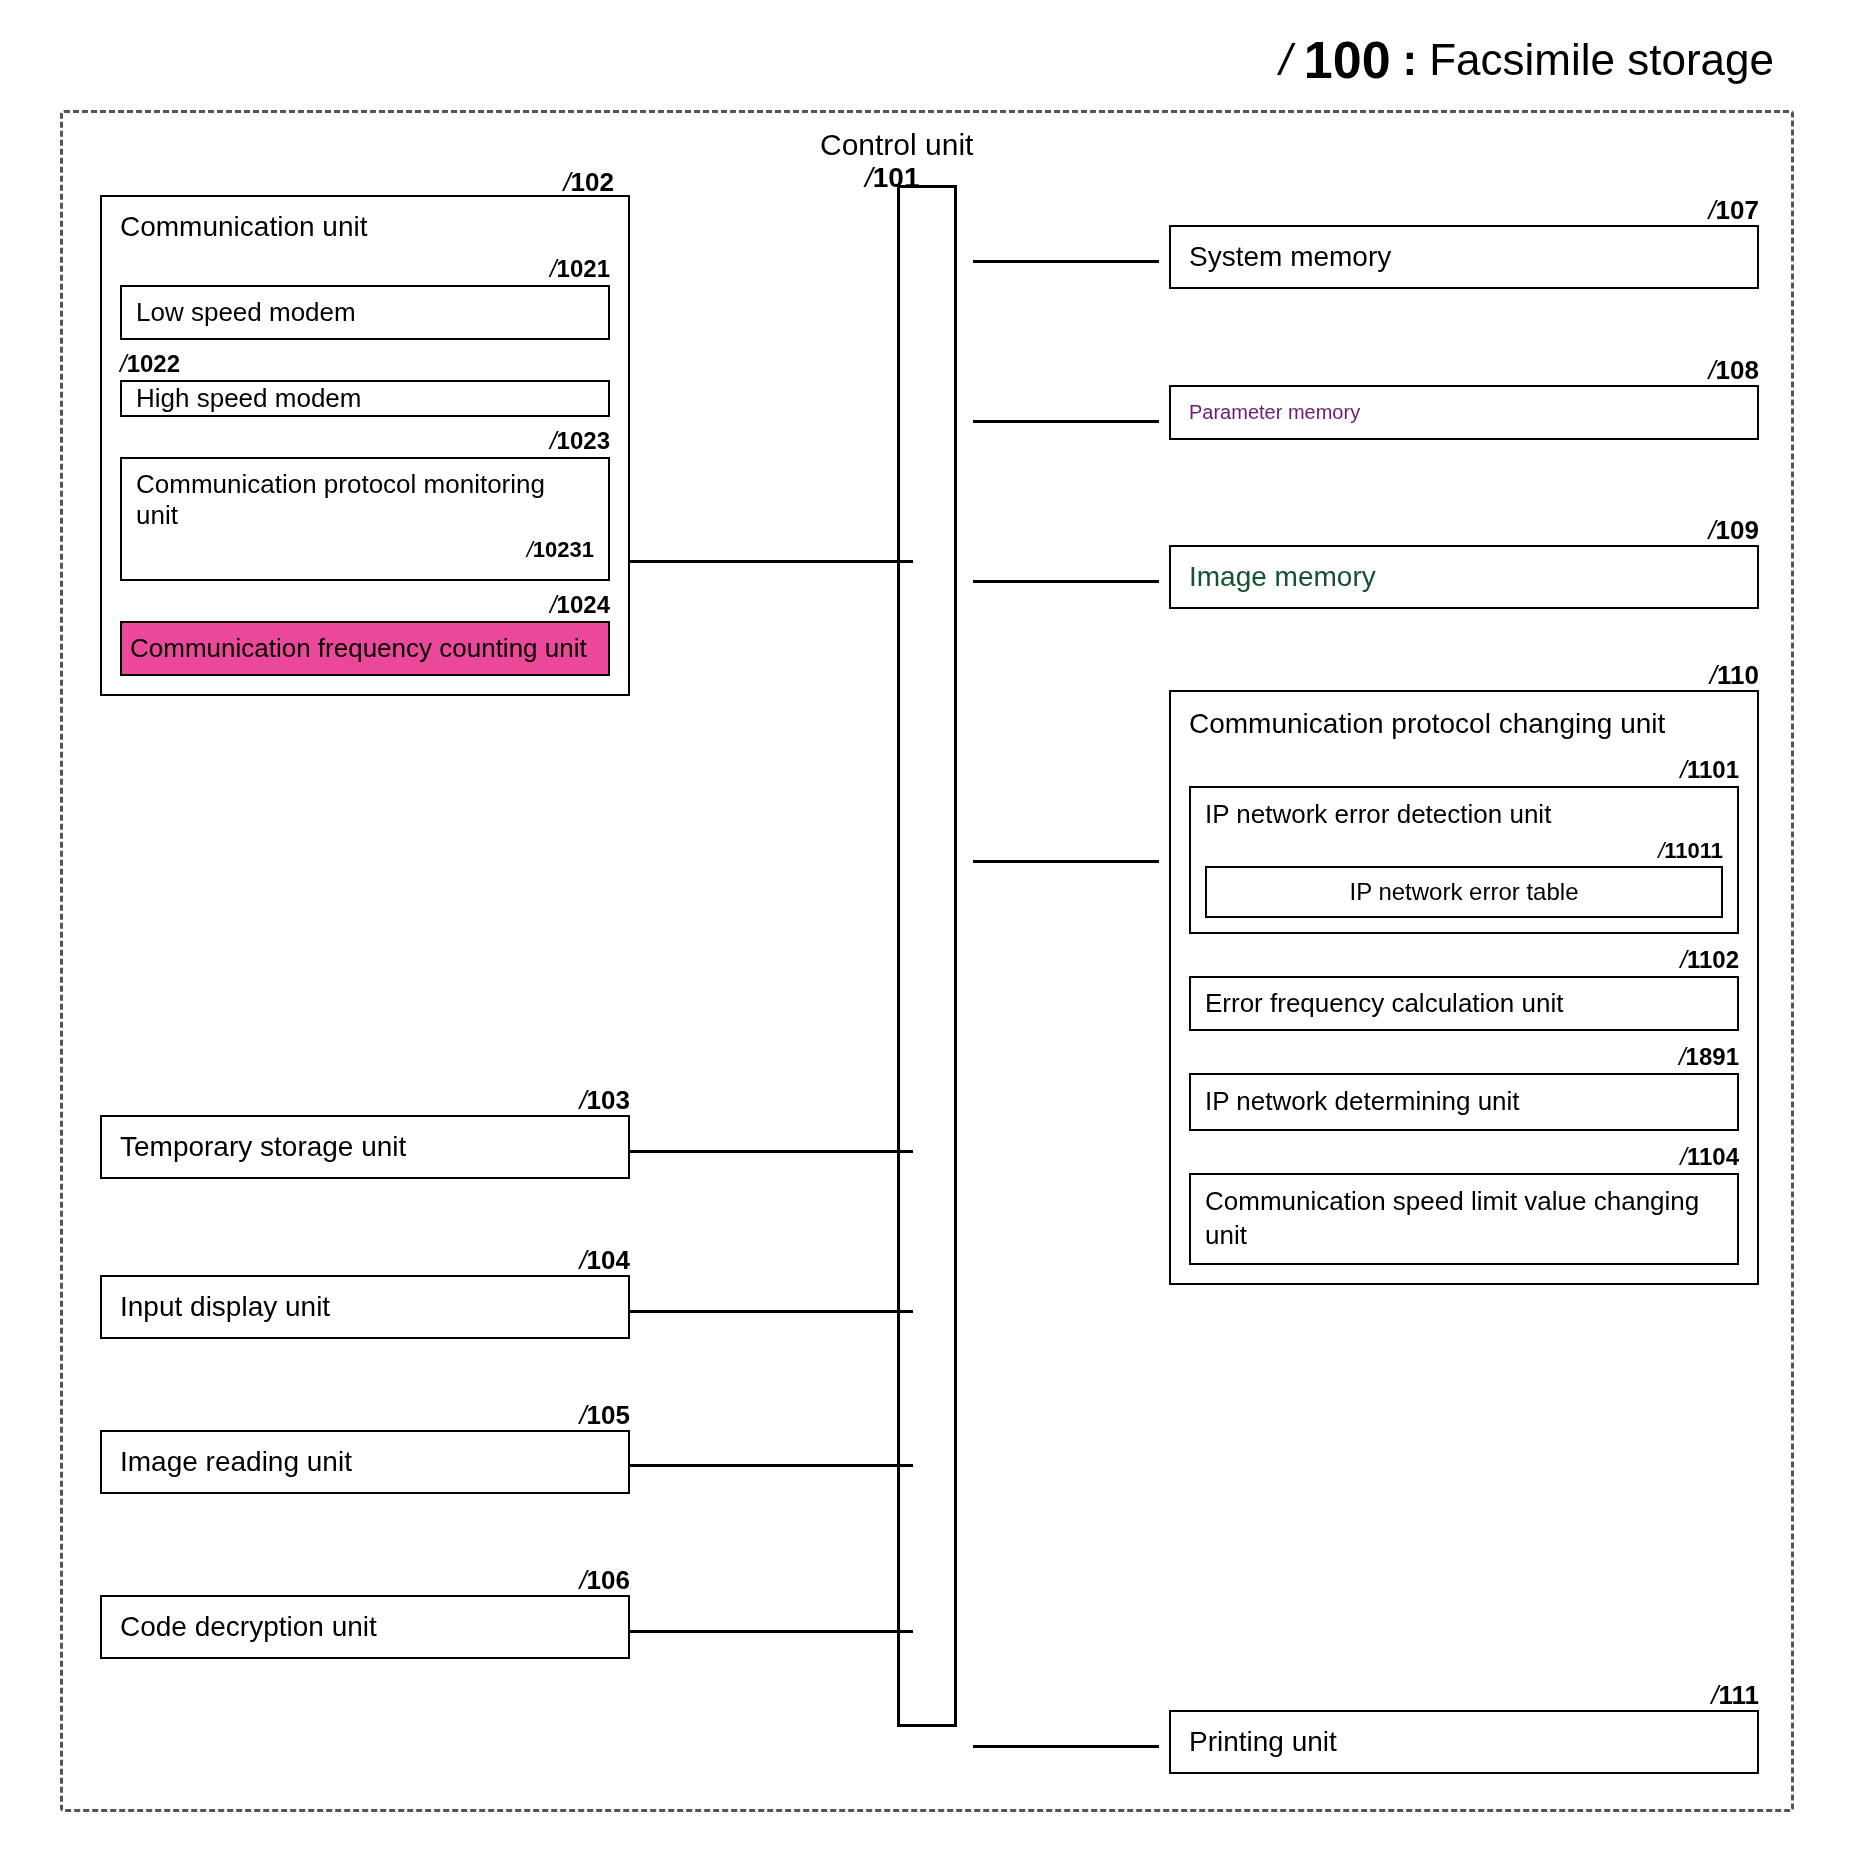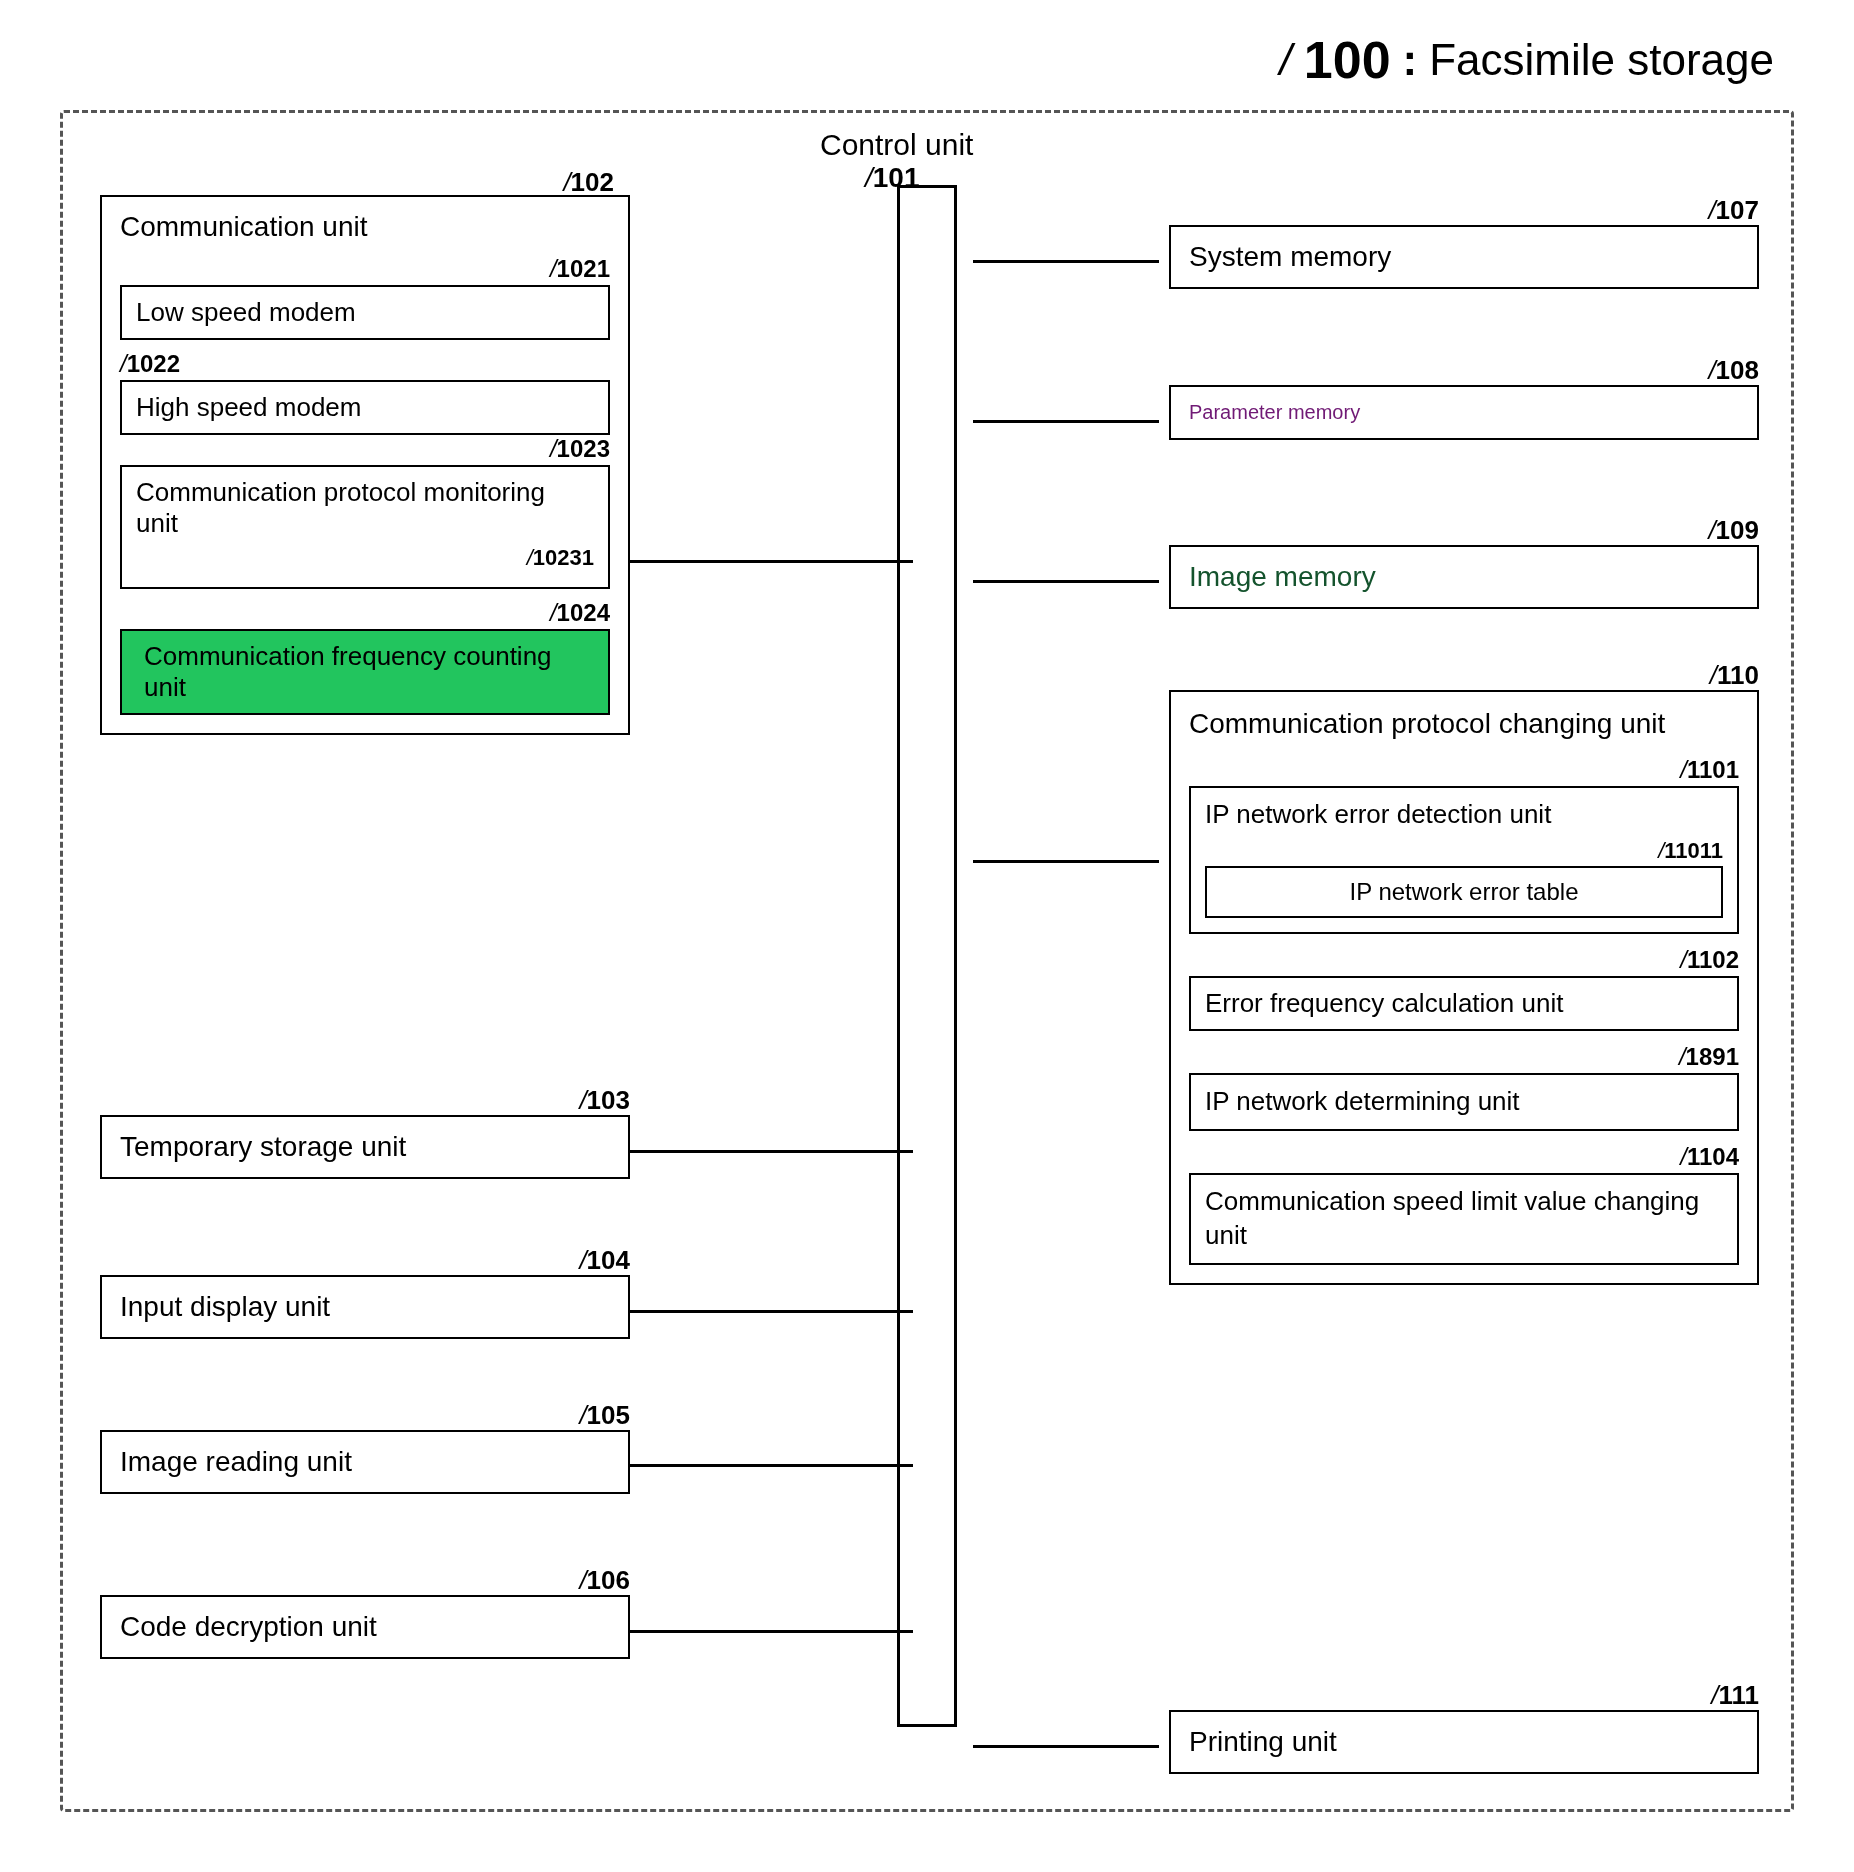--- a/index.html
+++ b/index.html
@@ -85,39 +85,39 @@
     <div style="text-align:right;font-size:24px;font-weight:900;color:#000;margin-bottom:2px;">
       <span style="font-weight:400;font-style:italic;">/</span><span>1021</span>
     </div>
     <div style="border:2.5px solid #000;background:#fff;padding:10px 14px;margin-bottom:10px;">
       <span style="font-size:26px;font-weight:400;color:#000;">Low speed modem</span>
     </div>
 
     <div style="font-size:24px;font-weight:900;color:#000;margin-bottom:2px;">
       <span style="font-weight:400;font-style:italic;">/</span><span>1022</span>
     </div>
-    <div style="border:2.5px solid #000;background:#fff;padding:10px 14px;">
+    <div style="border:2.5px solid #000;background:#fff;padding:1px 14px;margin-bottom:10px;">
       <span style="font-size:26px;font-weight:400;color:#000;">High speed modem</span>
     </div>
 
     <div style="text-align:right;font-size:24px;font-weight:900;color:#000;margin-bottom:2px;">
       <span style="font-weight:400;font-style:italic;">/</span><span>1023</span>
     </div>
     <div style="border:2.5px solid #000;background:#fff;padding:10px 14px 14px 14px;margin-bottom:10px;">
       <span style="font-size:26px;font-weight:400;color:#000;display:block;margin-bottom:6px;">Communication protocol monitoring unit</span>
 
       <div style="text-align:right;font-size:22px;font-weight:900;color:#000;margin-bottom:2px;">
         <span style="font-weight:400;font-style:italic;">/</span><span>10231</span>
       </div>
     </div>
 
     <div style="text-align:right;font-size:24px;font-weight:900;color:#000;margin-bottom:2px;">
       <span style="font-weight:400;font-style:italic;">/</span><span>1024</span>
     </div>
-    <div style="border:2.5px solid #000;background:#22c55e;padding:10px 22px;">
+    <div style="border:2.5px solid #000;background:#ec4899;padding:10px 8px;">
       <span style="font-size:26px;font-weight:400;color:#000;">Communication frequency counting unit</span>
     </div>
   </div>
 
   <div style="position:absolute;top:560px;left:630px;width:283px;height:3px;background:#000;"></div>
 
   <div style="position:absolute;top:1085px;left:100px;width:530px;text-align:right;font-size:26px;font-weight:900;color:#000;">
     <span style="font-weight:400;font-style:italic;">/</span><span>103</span>
   </div>
   <div style="position:absolute;top:1115px;left:100px;width:530px;border:2.5px solid #000;background:#fff;padding:14px 18px;">

